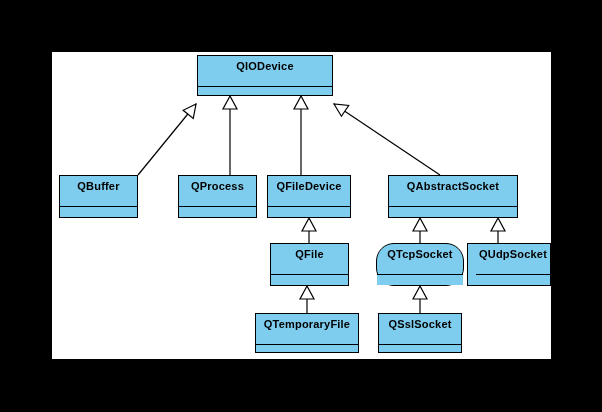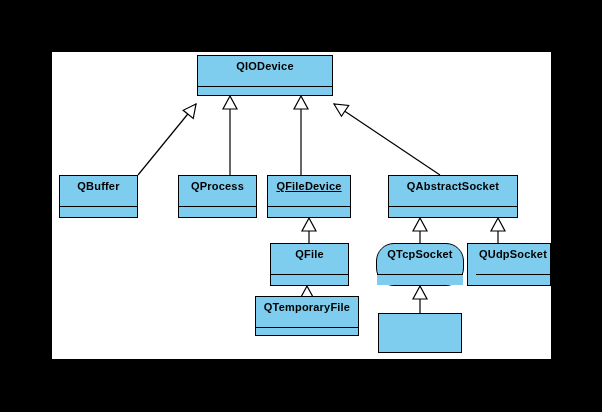--- a/index.html
+++ b/index.html
@@ -111,21 +111,21 @@
     <div class="uml-class" style="left:126px; top:123px; width:79px; height:43px;">
       <div class="uml-title">QProcess</div>
       <div class="uml-body"></div>
     </div>
 
     <div class="uml-class" style="left:7px; top:123px; width:79px; height:43px;">
       <div class="uml-title">QBuffer</div>
       <div class="uml-body"></div>
     </div>
 
-    <div class="uml-class" style="left:215px; top:123px; width:84px; height:43px;text-decoration:underline;">
+    <div class="uml-class" style="left:215px; top:123px; width:84px; height:43px;">
       <div class="uml-title">QFileDevice</div>
       <div class="uml-body"></div>
     </div>
 
     <div class="uml-class" style="left:218px; top:191px; width:79px; height:43px;">
       <div class="uml-title">QFile</div>
       <div class="uml-body"></div>
     </div>
 
     <div class="uml-class" style="left:336px; top:123px; width:130px; height:43px;">
@@ -136,23 +136,24 @@
     <div class="uml-class" style="left:324px; top:191px; width:88px; height:43px;border-radius:18px;">
       <div class="uml-title">QTcpSocket</div>
       <div class="uml-body"></div>
     </div>
 
     <div class="uml-class" style="left:415px; top:191px; width:84px; height:43px;padding-left:8px;">
       <div class="uml-title">QUdpSocket</div>
       <div class="uml-body"></div>
     </div>
 
-    <div class="uml-class" style="left:203px; top:244px; width:104px; height:40px;">
+    <div class="uml-class" style="left:203px; top:261px; width:104px; height:40px;">
       <div class="uml-title">QTemporaryFile</div>
       <div class="uml-body"></div>
     </div>
 
     <div class="uml-class" style="left:326px; top:261px; width:84px; height:40px;">
+      <div class="uml-title">QSslSocket</div>
       <div class="uml-body"></div>
     </div>
 
   </div>
 </div>
 
 </body></html>

